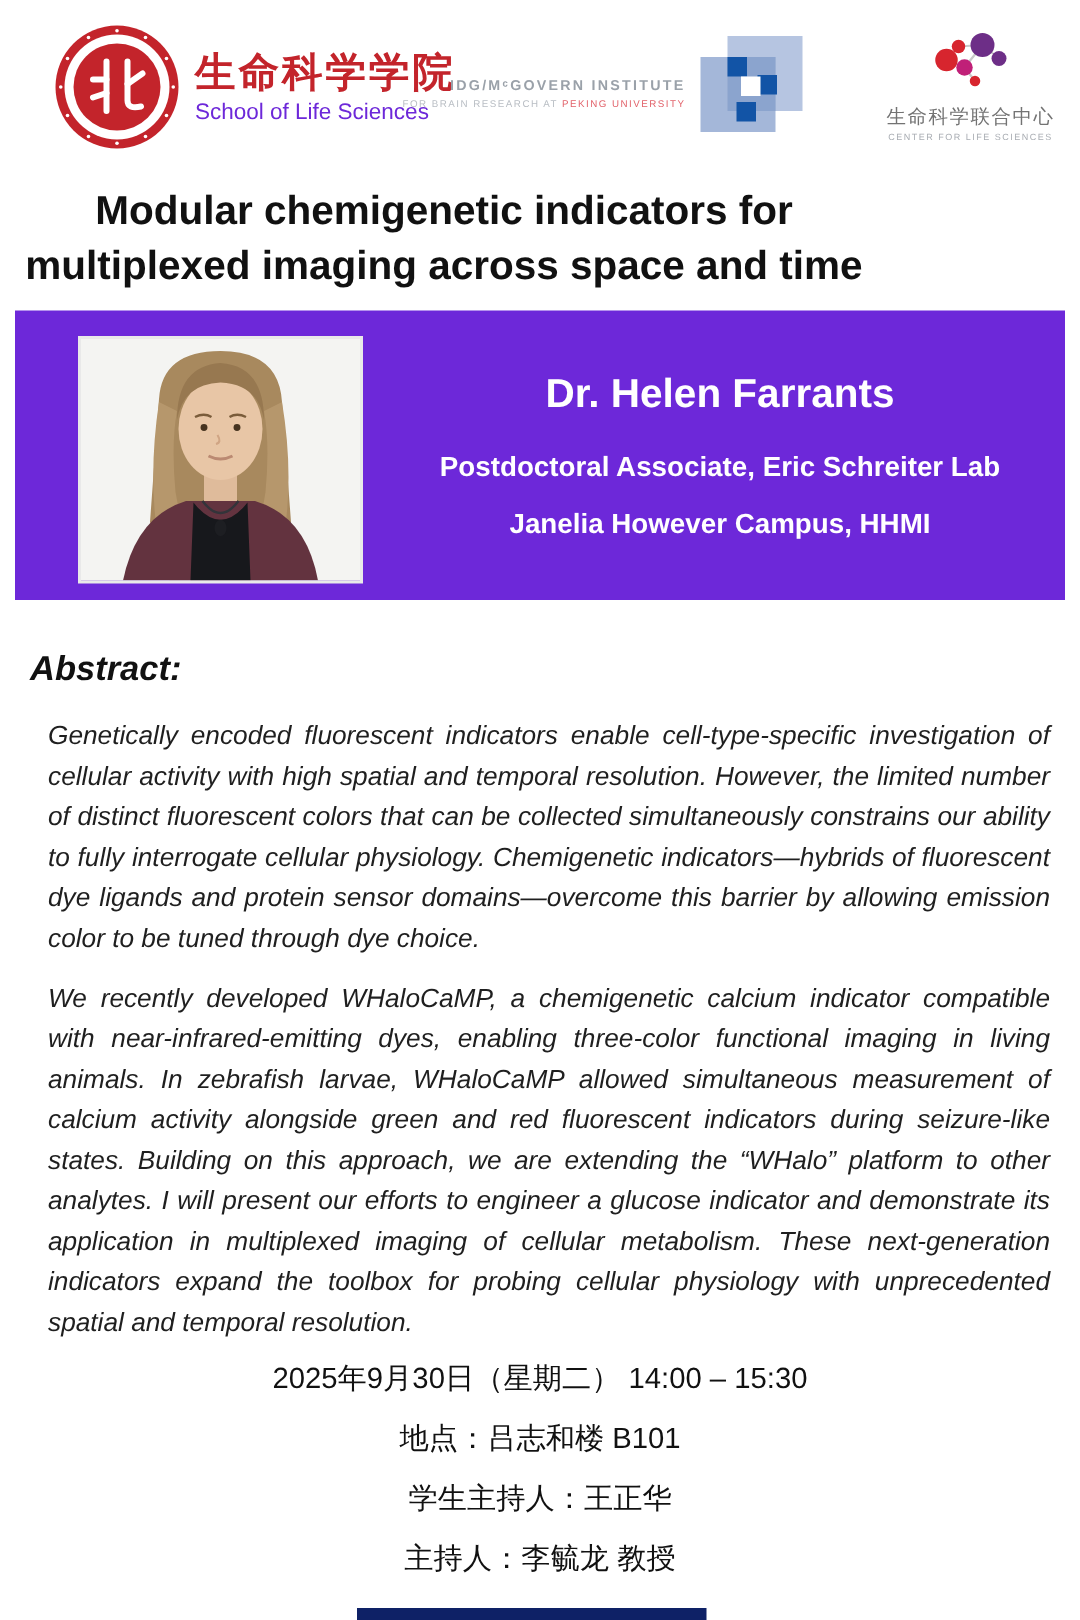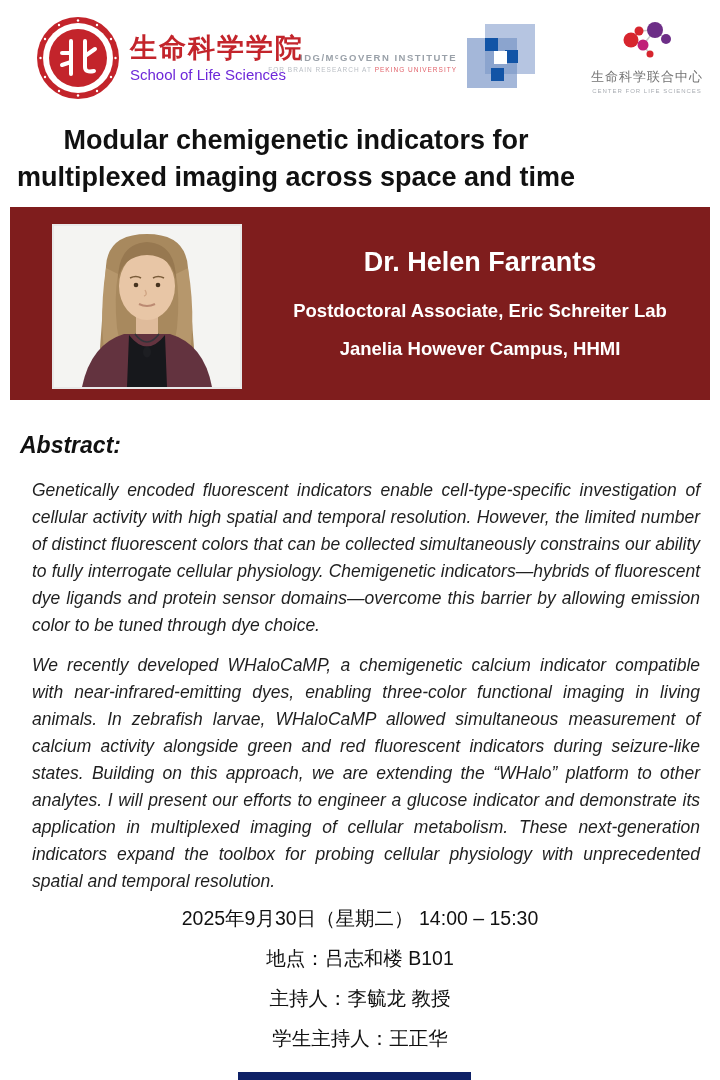--- a/index.html
+++ b/index.html
@@ -23,21 +23,21 @@
   .mcg-squares{position:absolute; right:5px; top:0;}
 
   .cls-logo{position:absolute; left:588px; top:18px; width:118px; height:80px; text-align:center;}
   .cls-cn{color:#737373; font-size:13px; font-weight:normal; letter-spacing:1px; margin-top:2px;}
   .cls-en{color:#a9adb3; font-size:6px; letter-spacing:1px; margin-top:2px;}
 
   
   .title{position:absolute; left:0; top:122px; width:592px; text-align:center; font-weight:bold; color:#111; font-size:27px; line-height:37px;}
 
   
-  .banner{position:absolute; left:10px; top:207px; width:700px; height:193px; background:#7f1d1d;}
+  .banner{position:absolute; left:10px; top:207px; width:700px; height:193px; background:#6d28d9;}
   .photo{position:absolute; left:44px; top:19px; width:186px; height:161px; background:#f4f4f2; outline:2px solid #e9e9e9;}
   .speaker-block{position:absolute; left:250px; top:0; width:440px; height:193px; display:flex; flex-direction:column; justify-content:center; align-items:center; text-align:center;}
   .speaker-name{color:#ffffff; font-weight:bold; font-size:27px; margin-bottom:22px;}
   .speaker-role{color:#ffffff; font-weight:bold; font-size:18.5px; margin-bottom:16px;}
   .speaker-affil{color:#ffffff; font-weight:bold; font-size:18.5px;}
 
   
   .abstract{position:absolute; left:20px; top:432px; width:680px;font-style:italic;}
   .abstract-heading{font-size:23px; font-weight:bold; color:#111; margin-bottom:18px;}
   .abstract p{font-size:17.5px; line-height:27px; text-align:justify; color:#1f1f1f; margin:0 0 13px 12px;}
@@ -163,19 +163,19 @@
 
   <div class="abstract">
     <div class="abstract-heading">Abstract:</div>
     <p>Genetically encoded fluorescent indicators enable cell-type-specific investigation of cellular activity with high spatial and temporal resolution. However, the limited number of distinct fluorescent colors that can be collected simultaneously constrains our ability to fully interrogate cellular physiology. Chemigenetic indicators—hybrids of fluorescent dye ligands and protein sensor domains—overcome this barrier by allowing emission color to be tuned through dye choice.</p>
     <p>We recently developed WHaloCaMP, a chemigenetic calcium indicator compatible with near-infrared-emitting dyes, enabling three-color functional imaging in living animals. In zebrafish larvae, WHaloCaMP allowed simultaneous measurement of calcium activity alongside green and red fluorescent indicators during seizure-like states. Building on this approach, we are extending the “WHalo” platform to other analytes. I will present our efforts to engineer a glucose indicator and demonstrate its application in multiplexed imaging of cellular metabolism. These next-generation indicators expand the toolbox for probing cellular physiology with unprecedented spatial and temporal resolution.</p>
   </div>
 
   <div class="details">
     <div class="line">2025年9月30日（星期二） 14:00 – 15:30</div>
     <div class="line">地点：吕志和楼 B101</div>
+    <div class="line">学生主持人：王正华</div>
     <div class="line">主持人：李毓龙 教授</div>
-    <div class="line">学生主持人：王正华</div>
   </div>
 
   <div class="bottom-bar"></div>
 
 </div>
 
 </body></html>

